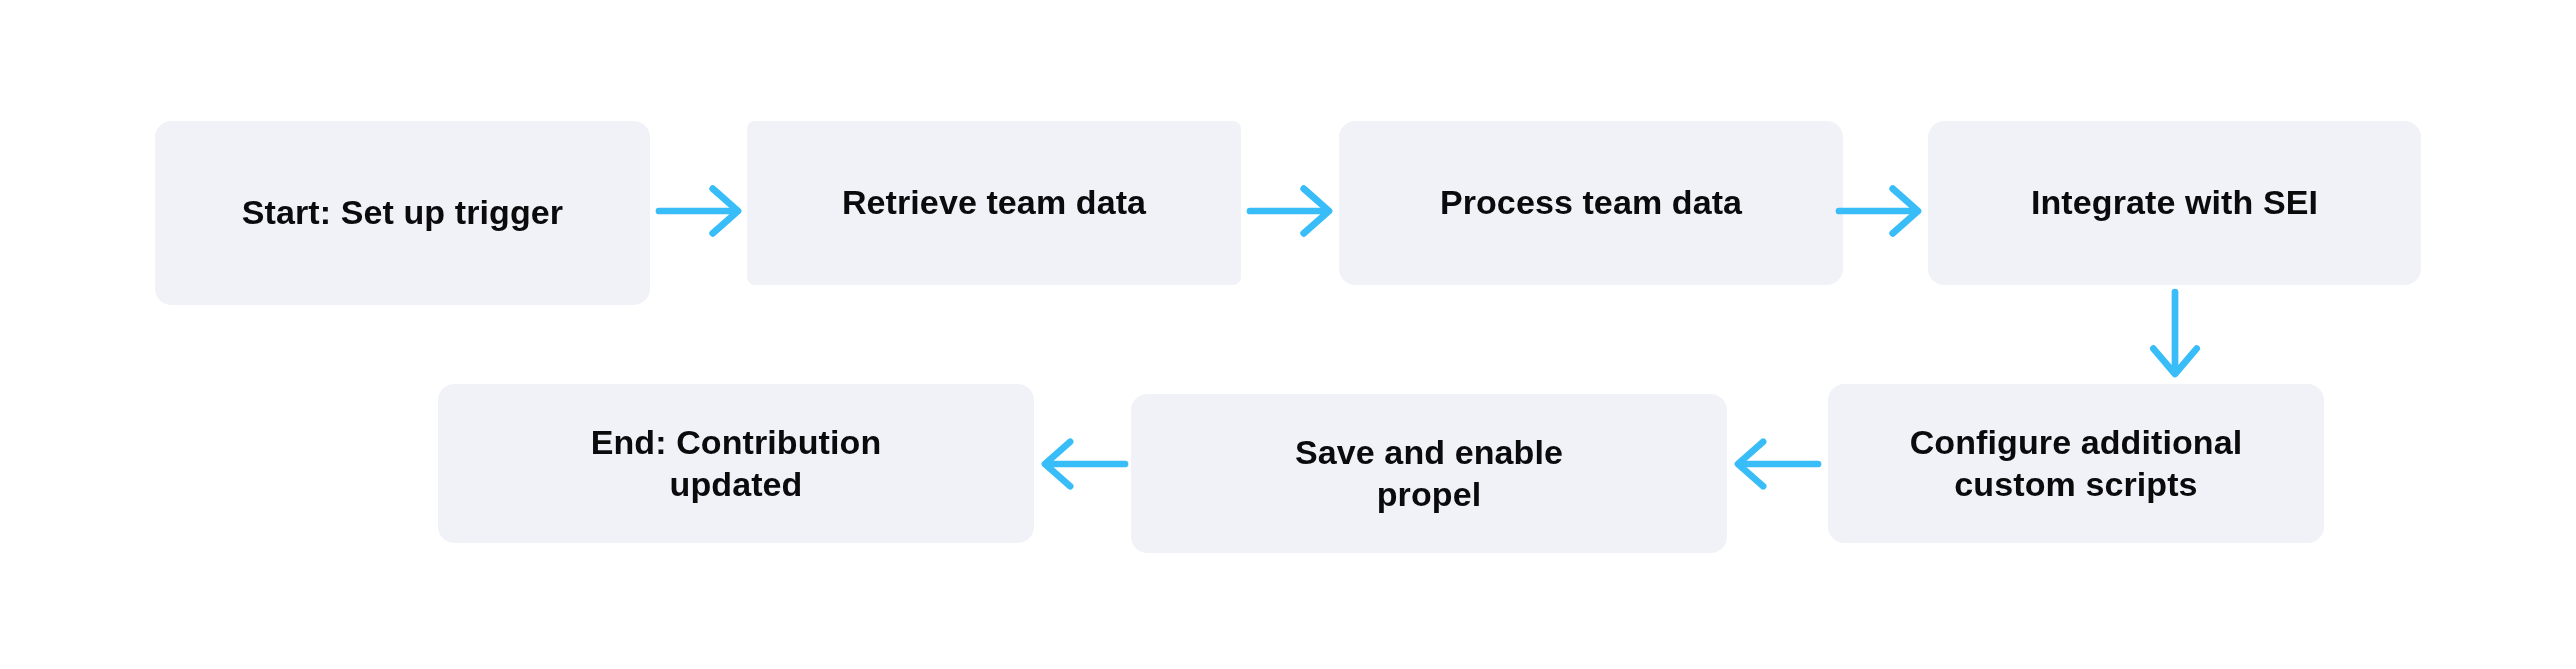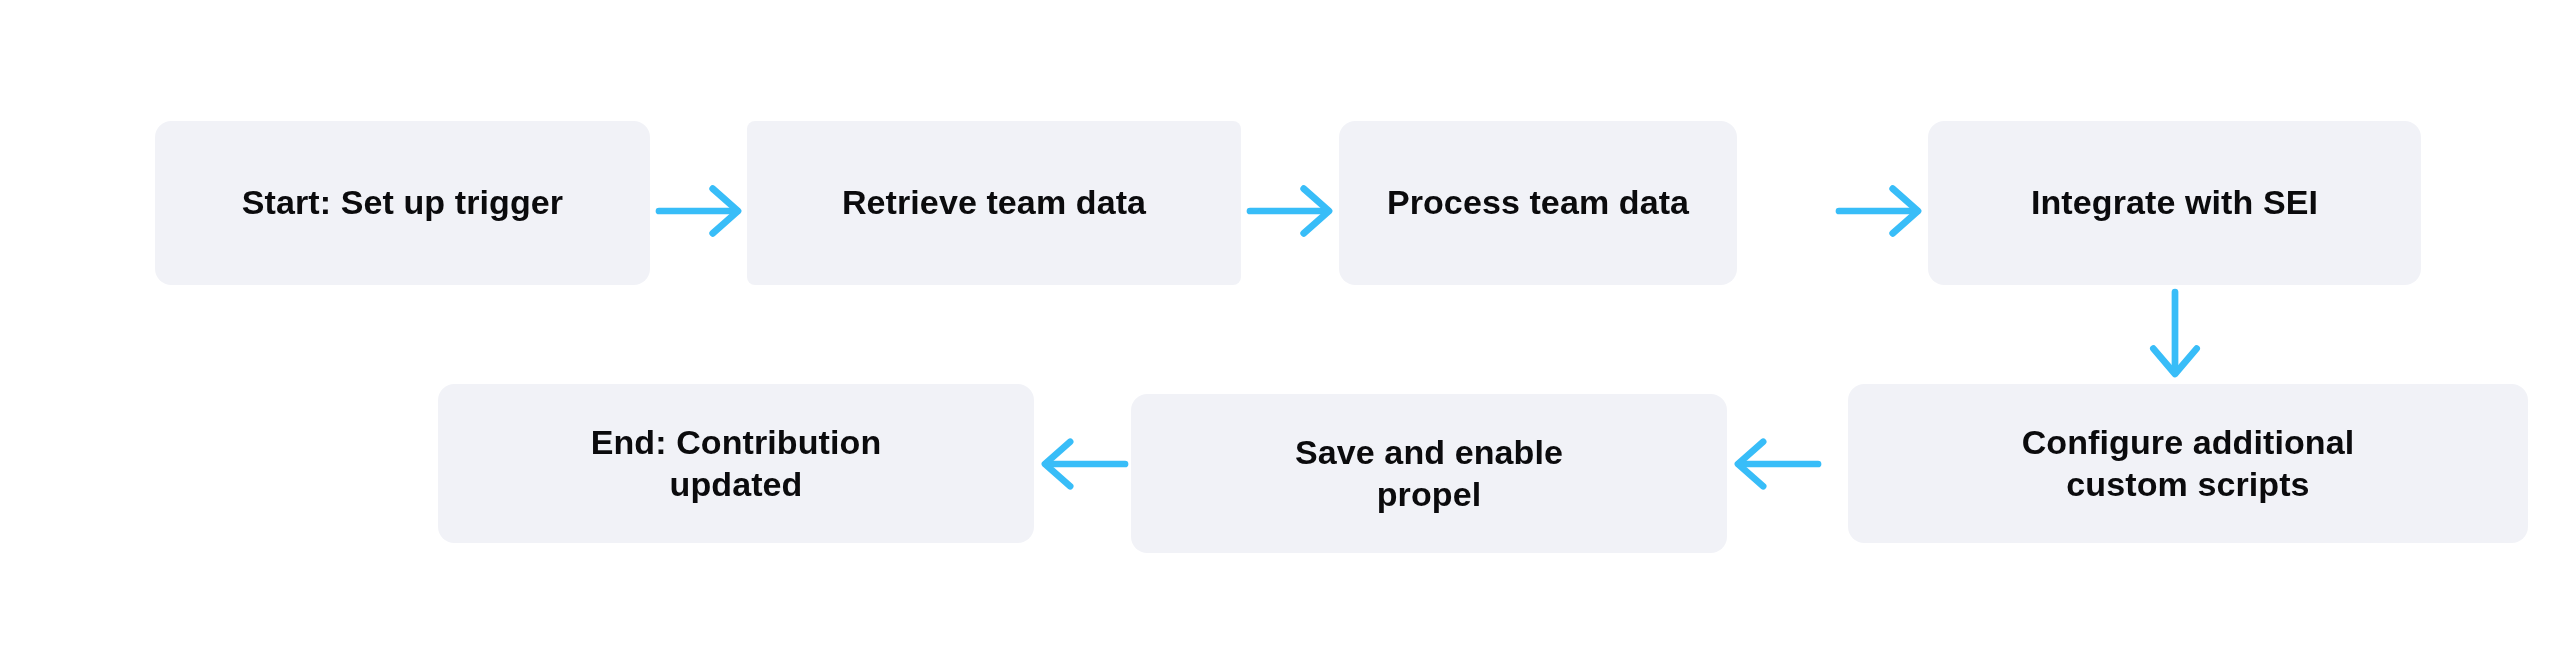--- a/index.html
+++ b/index.html
@@ -32,28 +32,28 @@
   .node-label {
     font-family: "Liberation Sans", sans-serif;
     font-weight: bold;
     font-size: 34px;
     line-height: 1.22;
     color: #0b0b0d;
     letter-spacing: 0.1px;
     white-space: pre-line;
   }
   
-  #node-start        { left: 155px;  top: 121px; width: 495px; height: 164px; }
+  #node-start        { left: 155px;  top: 121px; width: 495px; height: 184px; }
   #node-retrieve     { left: 747px; top: 121px; width: 494px; height: 164px; border-radius: 8px; }
-  #node-process      { left: 1339px; top: 121px; width: 398px; height: 164px; }
+  #node-process      { left: 1339px; top: 121px; width: 504px; height: 164px; }
   #node-integrate    { left: 1928px; top: 121px; width: 493px; height: 164px; text-align: center; }
   
   #node-end          { left: 438px;  top: 384px; width: 596px; height: 159px; }
   #node-save         { left: 1131px; top: 384px; width: 596px; height: 159px; margin-top: 10px; }
-  #node-configure    { left: 1828px; top: 384px; width: 680px; height: 159px; margin-left: 20px; }
+  #node-configure    { left: 1828px; top: 384px; width: 496px; height: 159px; }
 
   
   .arrow {
     position: absolute;
     overflow: visible;
   }
   #arrow-start-retrieve   { left: 656px;  top: 181px; width: 88px; height: 60px; }
   #arrow-retrieve-process { left: 1247px; top: 181px; width: 88px; height: 60px; }
   #arrow-process-integrate{ left: 1836px; top: 181px; width: 88px; height: 60px; }
   #arrow-integrate-config { left: 2145px; top: 289px; width: 60px;  height: 91px; }

